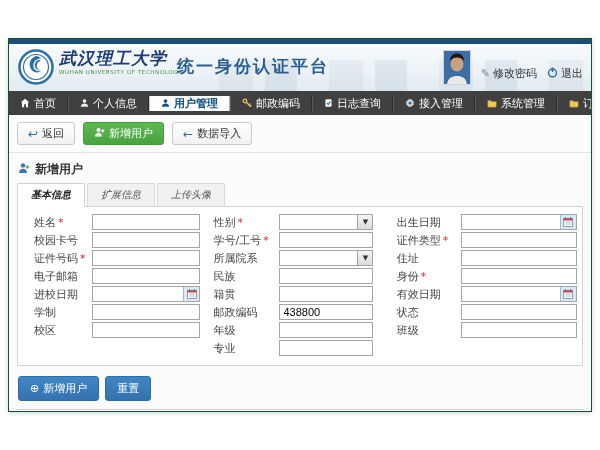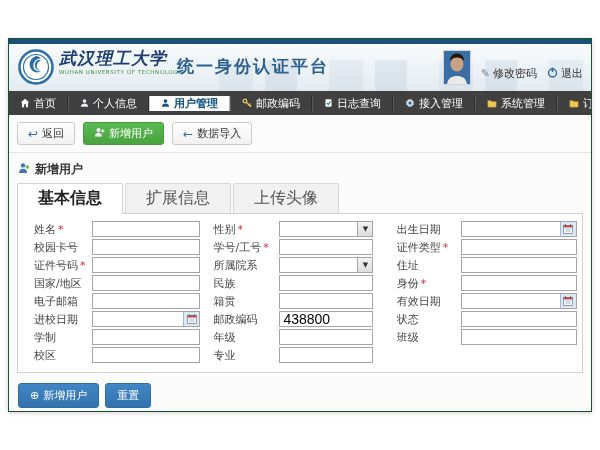--- a/index.html
+++ b/index.html
@@ -30,31 +30,31 @@
   
   .content{height:298px;background:#fbfbfb;box-sizing:border-box;}
   .toolbar{display:flex;gap:8px;padding:7px 8px;border-bottom:1px solid #e4e4e4;background:#fcfcfc;}
   .btn{display:inline-flex;align-items:center;gap:4px;font-size:11px;padding:3px 10px;border-radius:3px;
     border:1px solid #c9c9c9;background:linear-gradient(#ffffff,#f1f1f1);color:#333;cursor:pointer;}
   .btn .bicon{color:#2e6da4;font-size:12px;line-height:1;}
   .btn.green{background:linear-gradient(#5cba52,#49a33f);border-color:#449a3b;color:#fff;}
   .sec-title{display:flex;align-items:center;gap:5px;padding:8px 9px 5px;font-size:12px;font-weight:bold;color:#333;}
   .panel{margin:0 8px;}
   .tabstrip{display:flex;gap:2px;position:relative;z-index:2;}
-  .tab{font-size:16px;padding:4px 20px;background:#f1f1f1;border:1px solid #d9d9d9;border-bottom:none;
-    color:#555;border-radius:2px 2px 0 0;cursor:pointer;}
+  .tab{font-size:10px;padding:4px 13px;background:#f1f1f1;border:1px solid #d9d9d9;border-bottom:none;
+    color:#555;border-radius:2px 2px 0 0;cursor:pointer;font-style:italic;}
   .tab.active{background:#fff;color:#222;font-weight:bold;border-color:#d2d2d2;margin-bottom:-1px;padding-bottom:5px;}
   .formbox{position:relative;z-index:1;background:#fff;border:1px solid #d2d2d2;padding:7px 2px 9px 4px;display:flex;}
   .fcol{display:flex;flex-direction:column;gap:2px;}
   .fcol.c0{width:182px;} .fcol.c1{width:186px;} .fcol.c2{width:198px;}
   .frow{display:flex;align-items:center;height:16px;margin-left:12px;}
   .flabel{font-size:11px;color:#444;white-space:nowrap;}
   .c0 .flabel{width:58px;} .c1 .flabel{width:66px;} .c2 .flabel{width:64px;}
   .req{color:#dd2233;margin-left:2px;}
-  .tinput{box-sizing:border-box;height:16px;border:1px solid #a5a5a5;font-size:14px;padding:0 3px;background:#fff;outline:none;}
+  .tinput{box-sizing:border-box;height:16px;border:1px solid #a5a5a5;font-size:11px;padding:0 3px;background:#fff;outline:none;}
   .c0 .ctl{width:108px;} .c1 .ctl{width:94px;} .c2 .ctl{width:116px;}
   .selbox{box-sizing:border-box;height:16px;border:1px solid #a5a5a5;background:#fff;display:flex;cursor:pointer;}
   .selbox .selval{flex:1;}
   .selbox .arrowbtn{width:14px;background:linear-gradient(#f4f4f4,#dcdcdc);border-left:1px solid #a5a5a5;
     display:flex;align-items:center;justify-content:center;font-size:7px;color:#333;}
   .datebox{box-sizing:border-box;height:16px;border:1px solid #a5a5a5;background:#fff;display:flex;}
   .datebox input{flex:1;border:none;min-width:0;font-size:11px;padding:0 3px;outline:none;}
   .calbtn{width:15px;background:#dbe8f7;border-left:1px solid #9db8d9;display:flex;align-items:center;justify-content:center;cursor:pointer;}
   .actions{display:flex;gap:6px;padding:10px 9px 8px;}
   .btn-blue{display:inline-flex;align-items:center;gap:4px;font-size:11px;padding:4px 11px;border-radius:3px;
@@ -227,24 +227,20 @@
             </div>
             <div class="frow">
               <span class="flabel"><span>校园卡号</span></span>
               <input class="tinput ctl" value="" style="">
             </div>
             <div class="frow">
               <span class="flabel"><span>证件号码</span><span class="req">*</span></span>
               <input class="tinput ctl" value="" style="">
             </div>
             <div class="frow">
-              <span class="flabel"><span>国家/地区</span></span>
-              <input class="tinput ctl" value="" style="">
-            </div>
-            <div class="frow">
               <span class="flabel"><span>电子邮箱</span></span>
               <input class="tinput ctl" value="" style="">
             </div>
             <div class="frow">
               <span class="flabel"><span>进校日期</span></span>
               <div class="datebox ctl">
                 <input value="" style="">
                 <span class="calbtn">
                   <svg width="10" height="10" viewBox="0 0 10 10">
                     <rect x="0.5" y="1.3" width="9" height="8.2" fill="#fff" stroke="#777" stroke-width="0.7"></rect>

